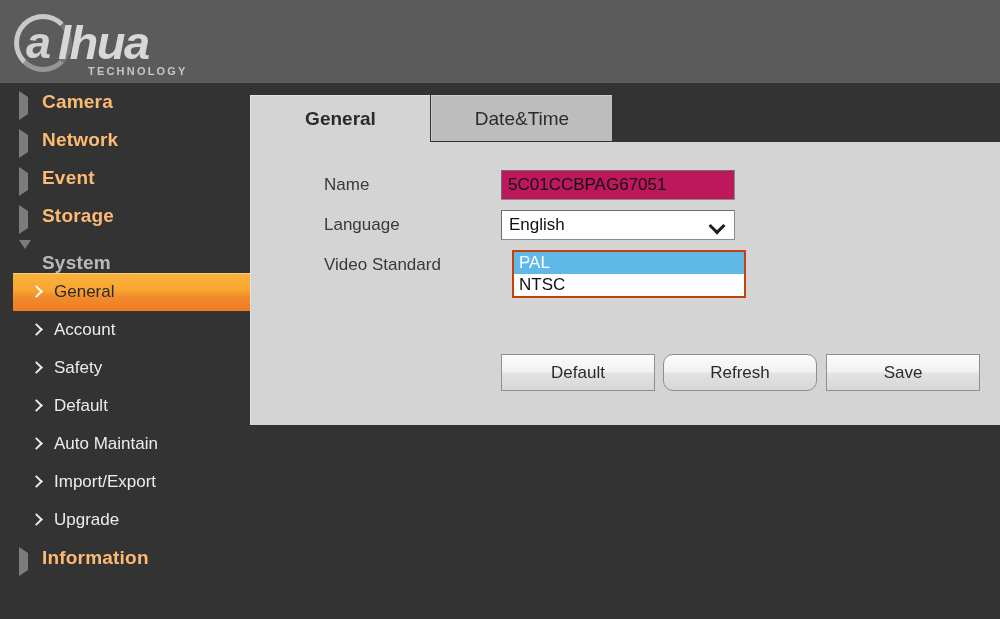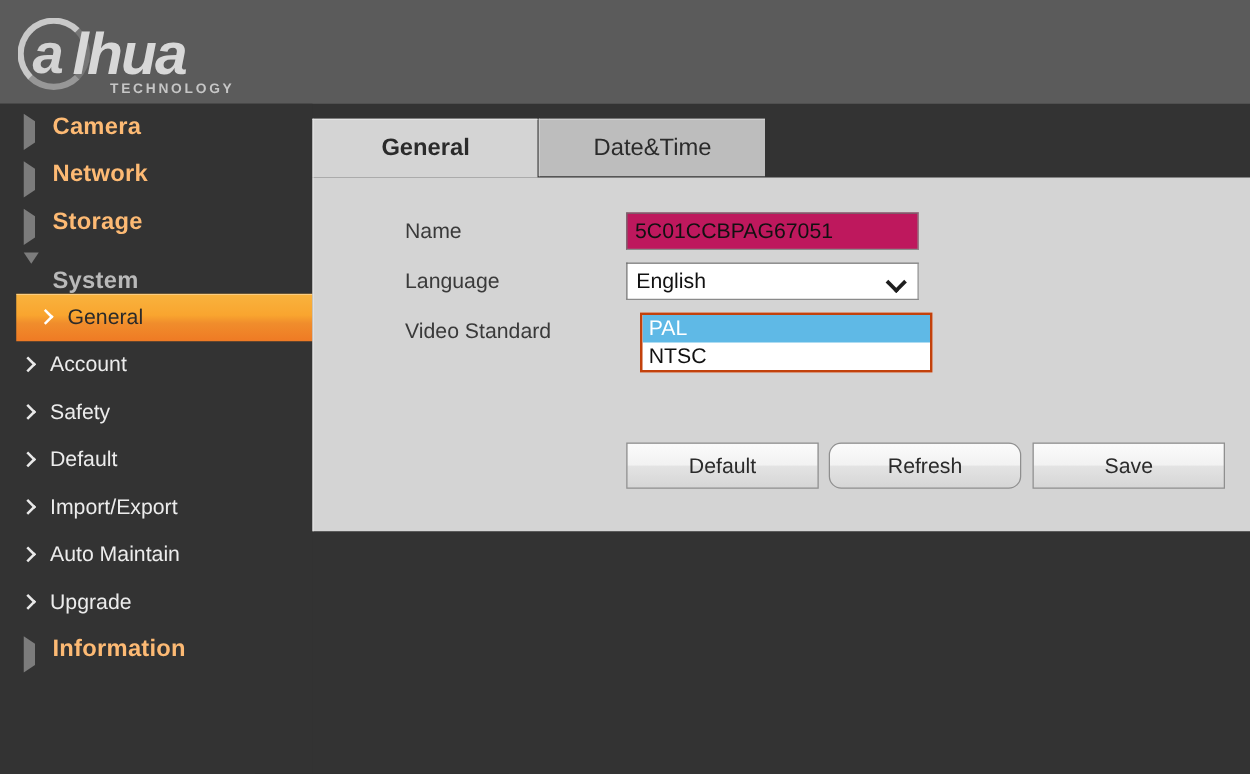--- a/index.html
+++ b/index.html
@@ -131,21 +131,21 @@
   }
   .nav-top.muted .label {
     color: #b9b9b9;
     margin-top: 17px;
   }
   .nav-sub {
     position: relative;
     height: 38px;
     display: flex;
     align-items: center;
-    padding-left: 16px;
+    padding-left: 30px;
     box-sizing: border-box;
     cursor: pointer;
   }
   .nav-sub .chev {
     width: 14px;
     height: 14px;
     margin-right: 10px;
     flex: 0 0 auto;
     position: relative;
     top: 0px;
@@ -380,20 +380,24 @@
     <div class="nav-top">
       <span class="caret"><span class="caret-right"></span></span>
       <span class="label">Camera</span>
     </div>
 
     <div class="nav-top">
       <span class="caret"><span class="caret-right"></span></span>
       <span class="label">Network</span>
     </div>
 
+    <div class="nav-top">
+      <span class="caret"><span class="caret-right"></span></span>
+      <span class="label">Event</span>
+    </div>
 
     <div class="nav-top">
       <span class="caret"><span class="caret-right"></span></span>
       <span class="label">Storage</span>
     </div>
 
     <div class="nav-top muted">
       <span class="caret"><span class="caret-down"></span></span>
       <span class="label">System</span>
     </div>
@@ -409,25 +413,25 @@
     <div class="nav-sub">
       <span class="chev"></span>
       <span class="label">Safety</span>
     </div>
     <div class="nav-sub">
       <span class="chev"></span>
       <span class="label">Default</span>
     </div>
     <div class="nav-sub">
       <span class="chev"></span>
+      <span class="label">Auto Maintain</span>
+    </div>
+    <div class="nav-sub">
+      <span class="chev"></span>
       <span class="label">Import/Export</span>
-    </div>
-    <div class="nav-sub">
-      <span class="chev"></span>
-      <span class="label">Auto Maintain</span>
     </div>
     <div class="nav-sub">
       <span class="chev"></span>
       <span class="label">Upgrade</span>
     </div>
 
     <div class="nav-top">
       <span class="caret"><span class="caret-right"></span></span>
       <span class="label">Information</span>
     </div>

